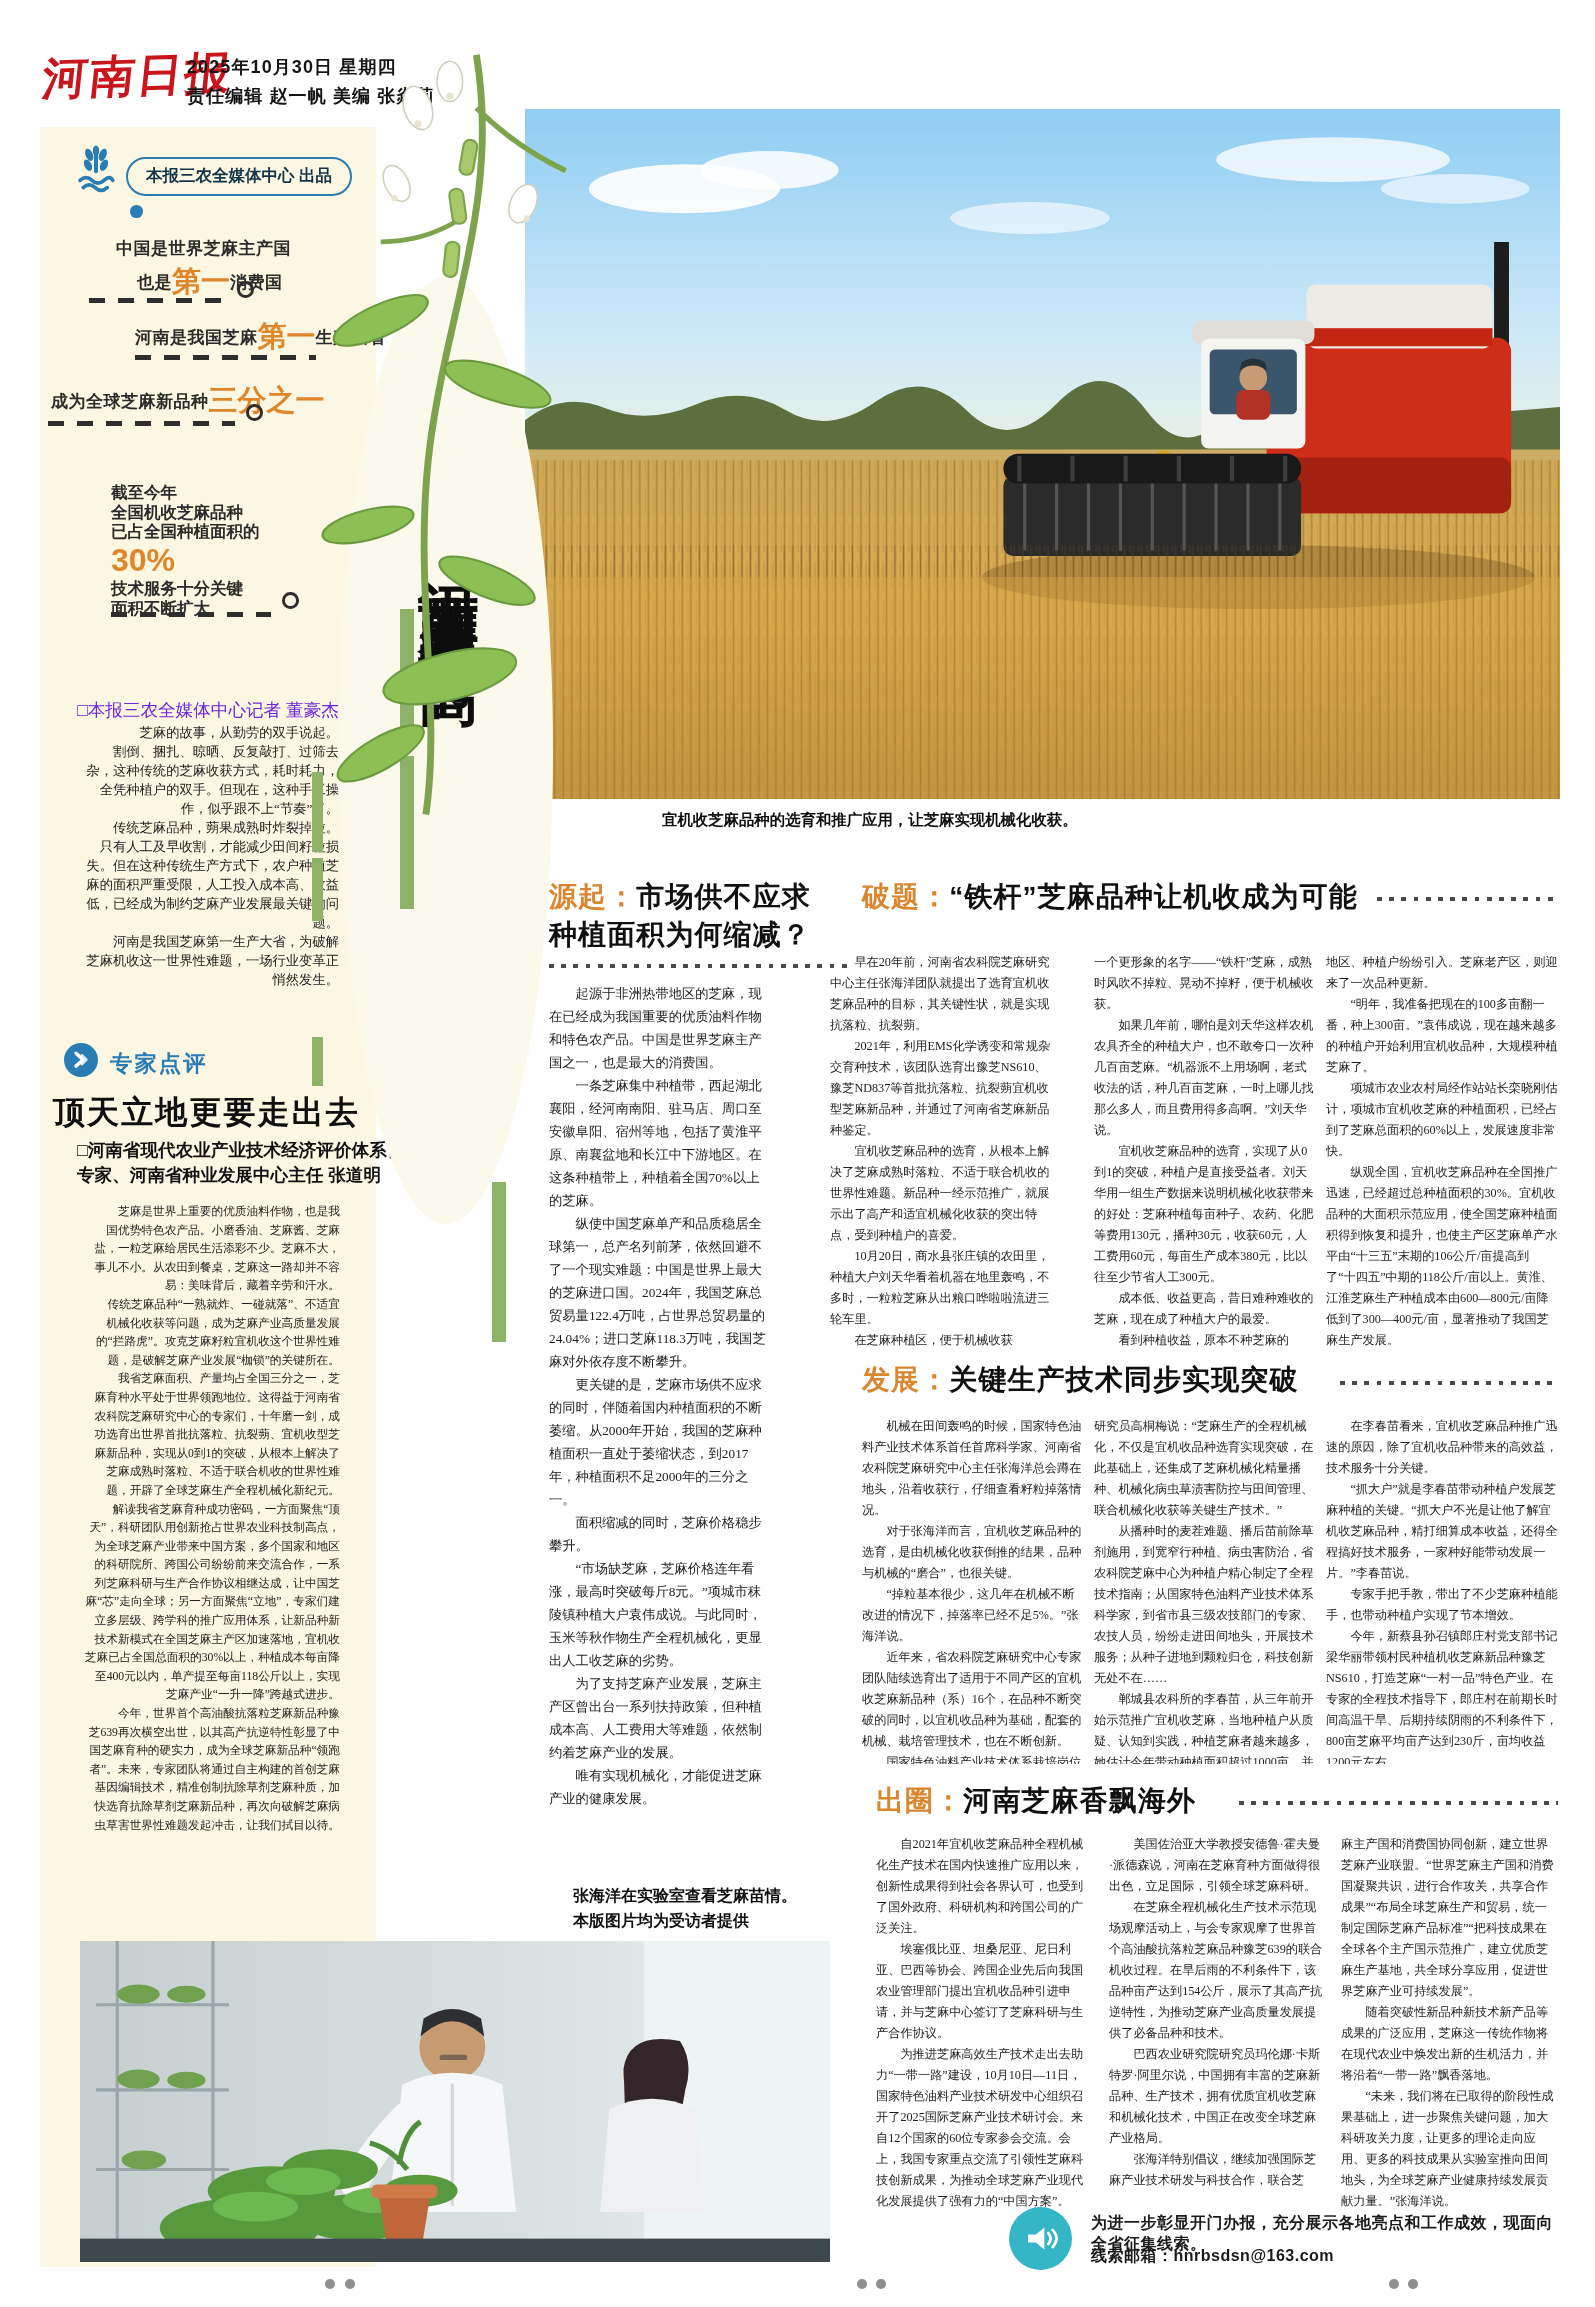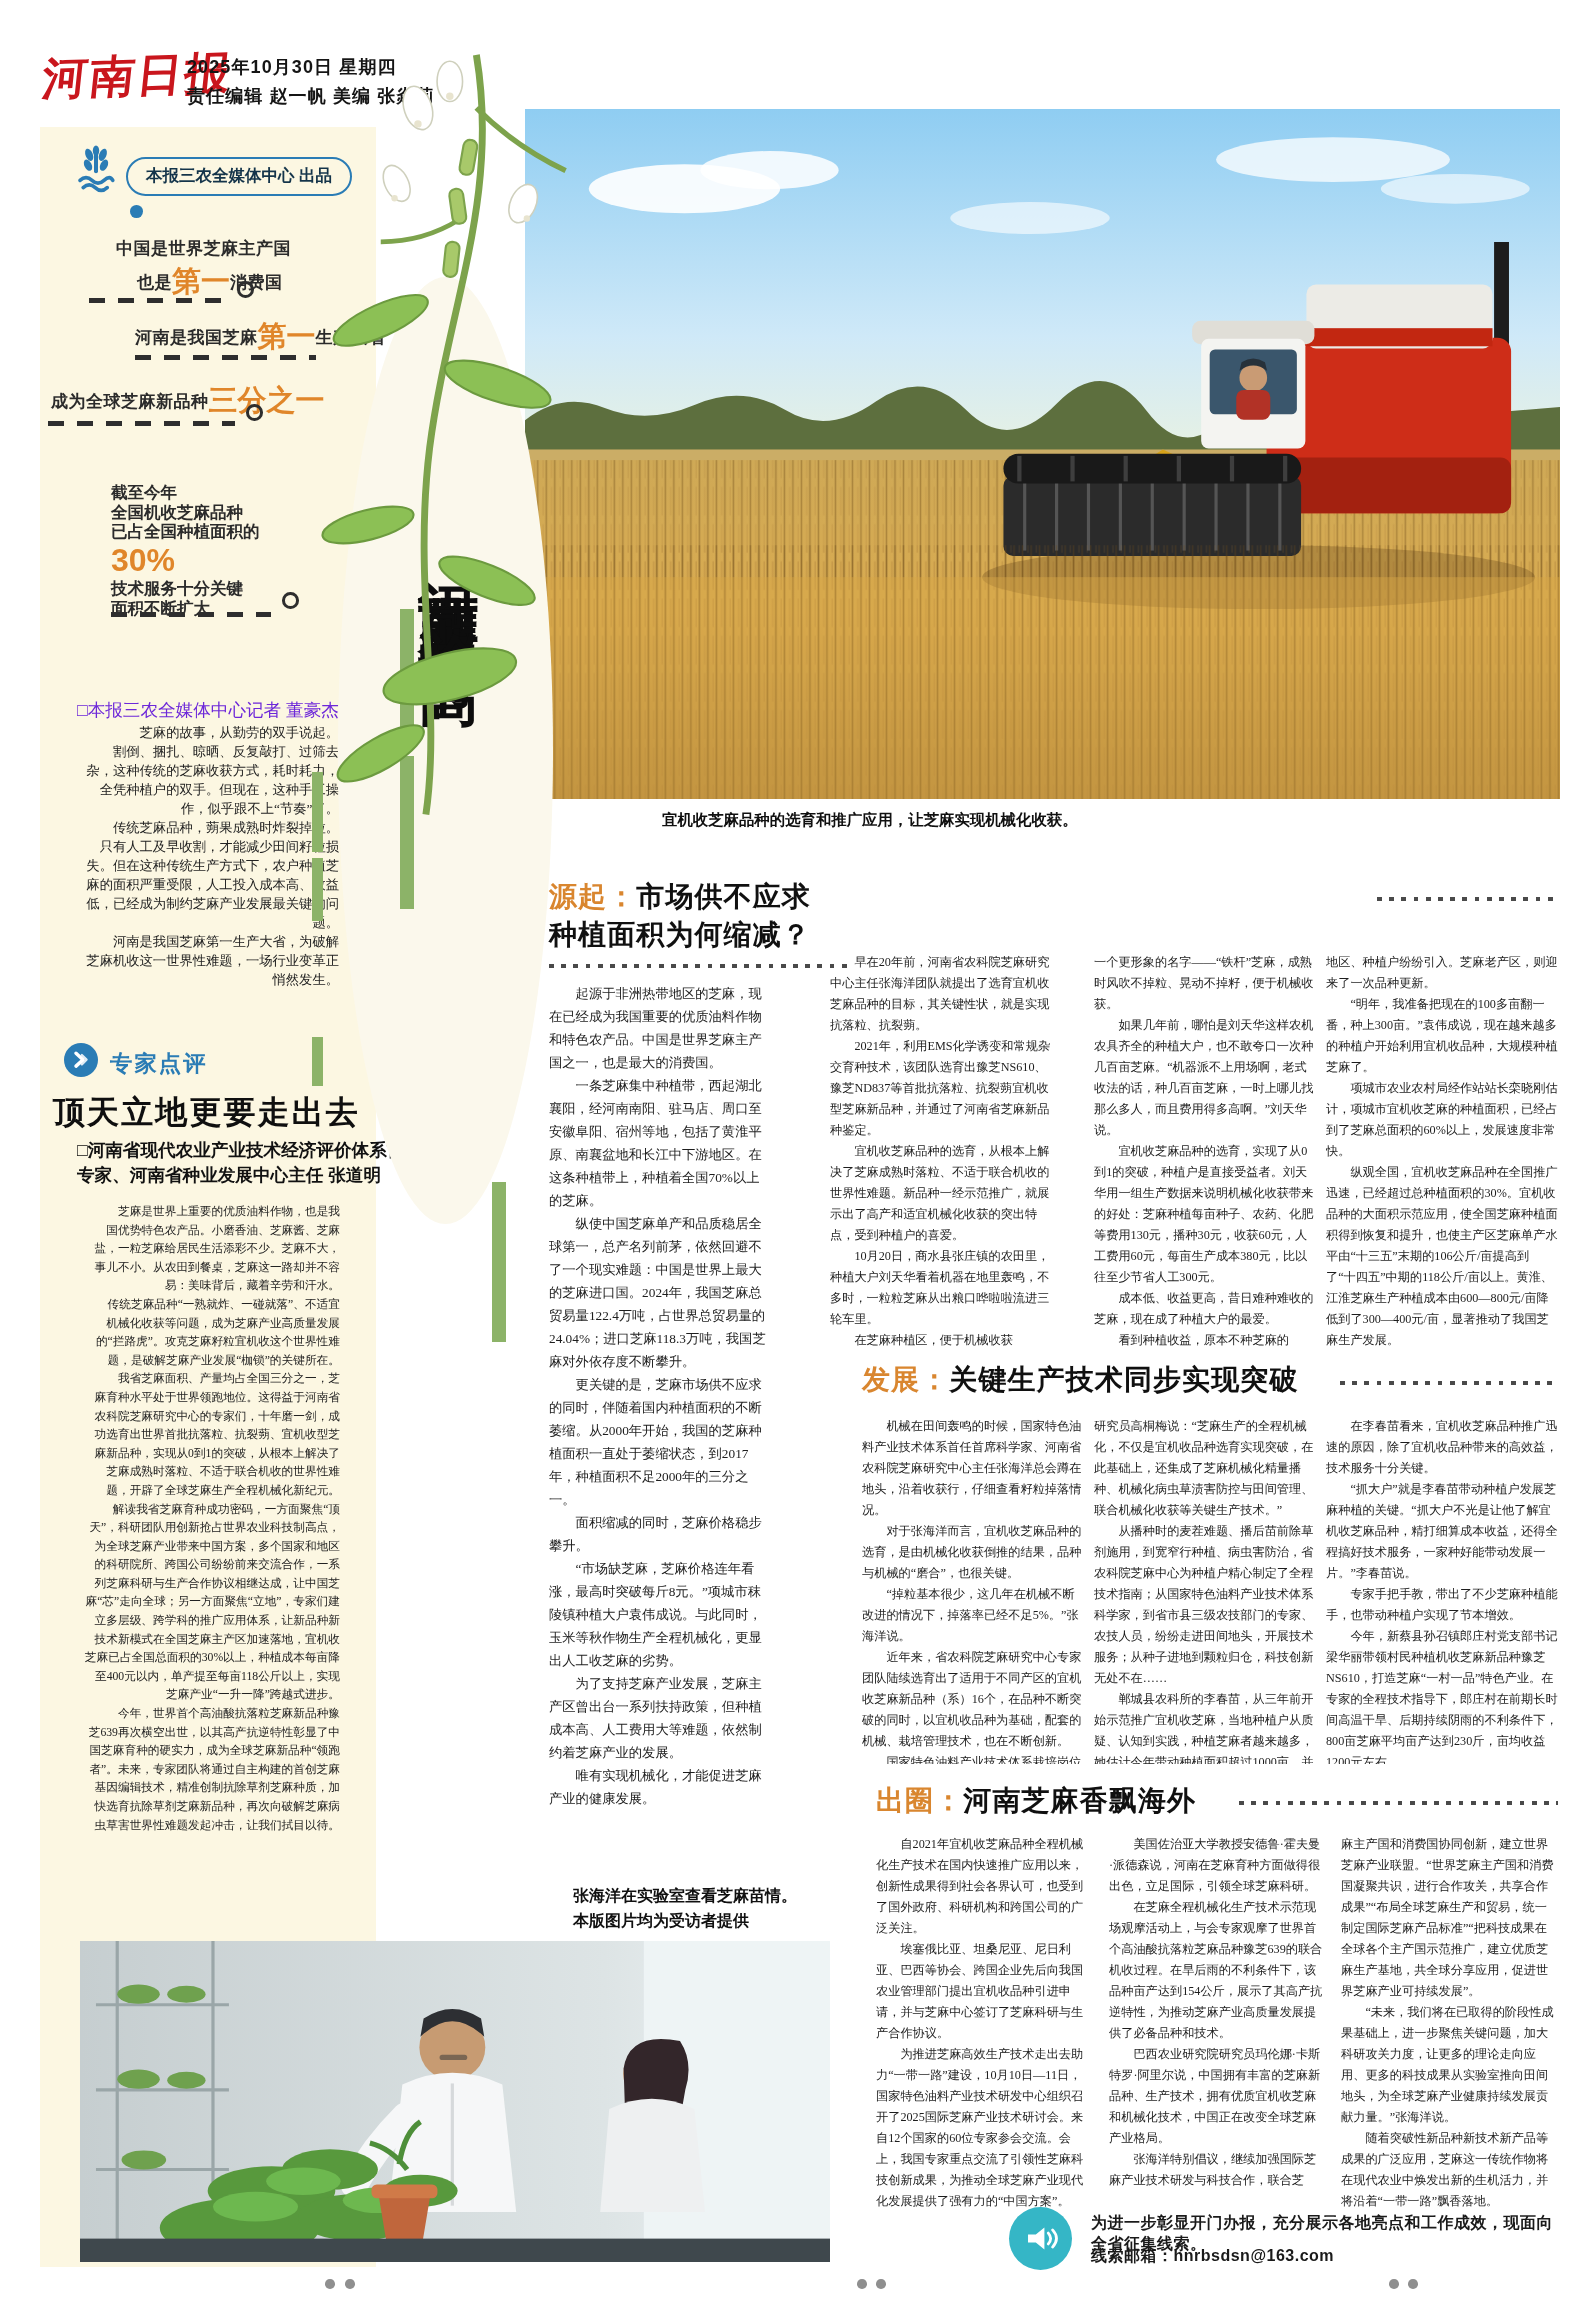--- a/index.html
+++ b/index.html
@@ -266,20 +266,23 @@
       <p class="para">起源于非洲热带地区的芝麻，现在已经成为我国重要的优质油料作物和特色农产品。中国是世界芝麻主产国之一，也是最大的消费国。</p>
       <p class="para">一条芝麻集中种植带，西起湖北襄阳，经河南南阳、驻马店、周口至安徽阜阳、宿州等地，包括了黄淮平原、南襄盆地和长江中下游地区。在这条种植带上，种植着全国70%以上的芝麻。</p>
       <p class="para">纵使中国芝麻单产和品质稳居全球第一，总产名列前茅，依然回避不了一个现实难题：中国是世界上最大的芝麻进口国。2024年，我国芝麻总贸易量122.4万吨，占世界总贸易量的24.04%；进口芝麻118.3万吨，我国芝麻对外依存度不断攀升。</p>
       <p class="para">更关键的是，芝麻市场供不应求的同时，伴随着国内种植面积的不断萎缩。从2000年开始，我国的芝麻种植面积一直处于萎缩状态，到2017年，种植面积不足2000年的三分之一。</p>
       <p class="para">面积缩减的同时，芝麻价格稳步攀升。</p>
       <p class="para">“市场缺芝麻，芝麻价格连年看涨，最高时突破每斤8元。”项城市秣陵镇种植大户袁伟成说。与此同时，玉米等秋作物生产全程机械化，更显出人工收芝麻的劣势。</p>
       <p class="para">为了支持芝麻产业发展，芝麻主产区曾出台一系列扶持政策，但种植成本高、人工费用大等难题，依然制约着芝麻产业的发展。</p>
       <p class="para">唯有实现机械化，才能促进芝麻产业的健康发展。</p>
     </div>
 
+  <div class="abs sec-h" style="left:862px;top:878px;">
+    <span class="lbl">破题：</span><span>“铁杆”芝麻品种让机收成为可能</span>
+  </div>
   <div class="abs hdots" style="left:1377px;top:897px;width:181px;"></div>
   <div class="abs col c39" style="left:830px;top:952px;width:223px;height:399px;">
       <p class="para">早在20年前，河南省农科院芝麻研究中心主任张海洋团队就提出了选育宜机收芝麻品种的目标，其关键性状，就是实现抗落粒、抗裂蒴。</p>
       <p class="para">2021年，利用EMS化学诱变和常规杂交育种技术，该团队选育出豫芝NS610、豫芝ND837等首批抗落粒、抗裂蒴宜机收型芝麻新品种，并通过了河南省芝麻新品种鉴定。</p>
       <p class="para">宜机收芝麻品种的选育，从根本上解决了芝麻成熟时落粒、不适于联合机收的世界性难题。新品种一经示范推广，就展示出了高产和适宜机械化收获的突出特点，受到种植户的喜爱。</p>
       <p class="para">10月20日，商水县张庄镇的农田里，种植大户刘天华看着机器在地里轰鸣，不多时，一粒粒芝麻从出粮口哗啦啦流进三轮车里。</p>
       <p class="para">在芝麻种植区，便于机械收获</p>
     </div>
   <div class="abs col c39 flush" style="left:1094px;top:952px;width:223px;height:399px;">
       <p class="para">一个更形象的名字——“铁杆”芝麻，成熟时风吹不掉粒、晃动不掉籽，便于机械收获。</p>
@@ -328,22 +331,22 @@
       <p class="para">为推进芝麻高效生产技术走出去助力“一带一路”建设，10月10日—11日，国家特色油料产业技术研发中心组织召开了2025国际芝麻产业技术研讨会。来自12个国家的60位专家参会交流。会上，我国专家重点交流了引领性芝麻科技创新成果，为推动全球芝麻产业现代化发展提供了强有力的“中国方案”。</p>
     </div>
   <div class="abs col c39" style="left:1109px;top:1834px;width:215px;height:375px;">
       <p class="para">美国佐治亚大学教授安德鲁·霍夫曼·派德森说，河南在芝麻育种方面做得很出色，立足国际，引领全球芝麻科研。</p>
       <p class="para">在芝麻全程机械化生产技术示范现场观摩活动上，与会专家观摩了世界首个高油酸抗落粒芝麻品种豫芝639的联合机收过程。在旱后雨的不利条件下，该品种亩产达到154公斤，展示了其高产抗逆特性，为推动芝麻产业高质量发展提供了必备品种和技术。</p>
       <p class="para">巴西农业研究院研究员玛伦娜·卡斯特罗·阿里尔说，中国拥有丰富的芝麻新品种、生产技术，拥有优质宜机收芝麻和机械化技术，中国正在改变全球芝麻产业格局。</p>
       <p class="para">张海洋特别倡议，继续加强国际芝麻产业技术研发与科技合作，联合芝</p>
     </div>
   <div class="abs col c39 flush" style="left:1341px;top:1834px;width:217px;height:375px;">
       <p class="para">麻主产国和消费国协同创新，建立世界芝麻产业联盟。“世界芝麻主产国和消费国凝聚共识，进行合作攻关，共享合作成果”“布局全球芝麻生产和贸易，统一制定国际芝麻产品标准”“把科技成果在全球各个主产国示范推广，建立优质芝麻生产基地，共全球分享应用，促进世界芝麻产业可持续发展”。</p>
+      <p class="para">随着突破性新品种新技术新产品等成果的广泛应用，芝麻这一传统作物将在现代农业中焕发出新的生机活力，并将沿着“一带一路”飘香落地。</p>
       <p class="para">“未来，我们将在已取得的阶段性成果基础上，进一步聚焦关键问题，加大科研攻关力度，让更多的理论走向应用、更多的科技成果从实验室推向田间地头，为全球芝麻产业健康持续发展贡献力量。”张海洋说。</p>
-      <p class="para">随着突破性新品种新技术新产品等成果的广泛应用，芝麻这一传统作物将在现代农业中焕发出新的生机活力，并将沿着“一带一路”飘香落地。</p>
     </div>
 
   <div class="abs labcap" style="left:573px;top:1884px;">
     <div>张海洋在实验室查看芝麻苗情。</div>
     <div>本版图片均为受访者提供</div>
   </div>
   <div class="abs" style="left:80px;top:1941px;width:750px;height:321px;">
     <svg viewBox="0 0 1410 604" width="750" height="321" preserveAspectRatio="none">
       <defs>
         <linearGradient id="lab" x1="0" y1="0" x2="1" y2="0">

